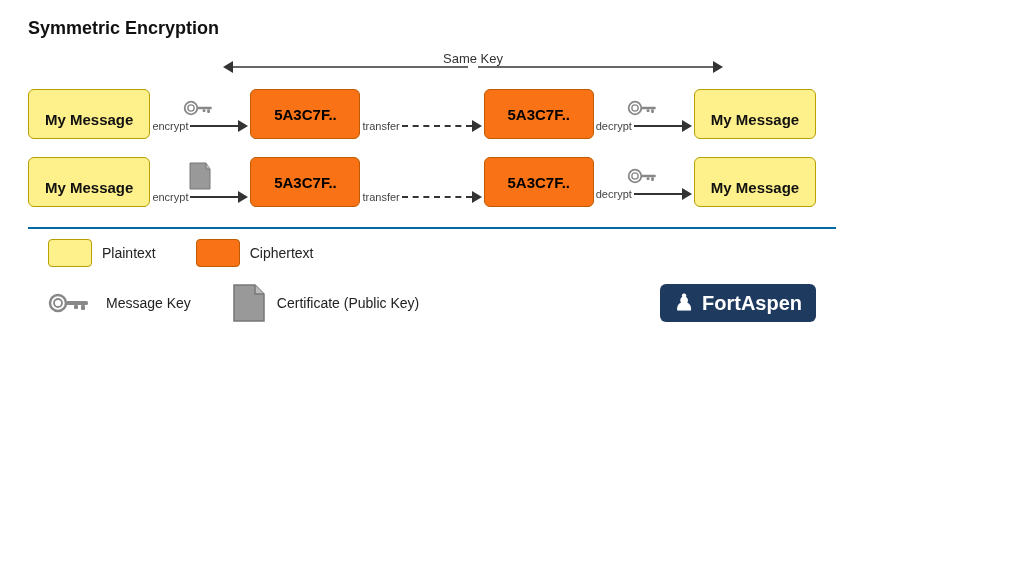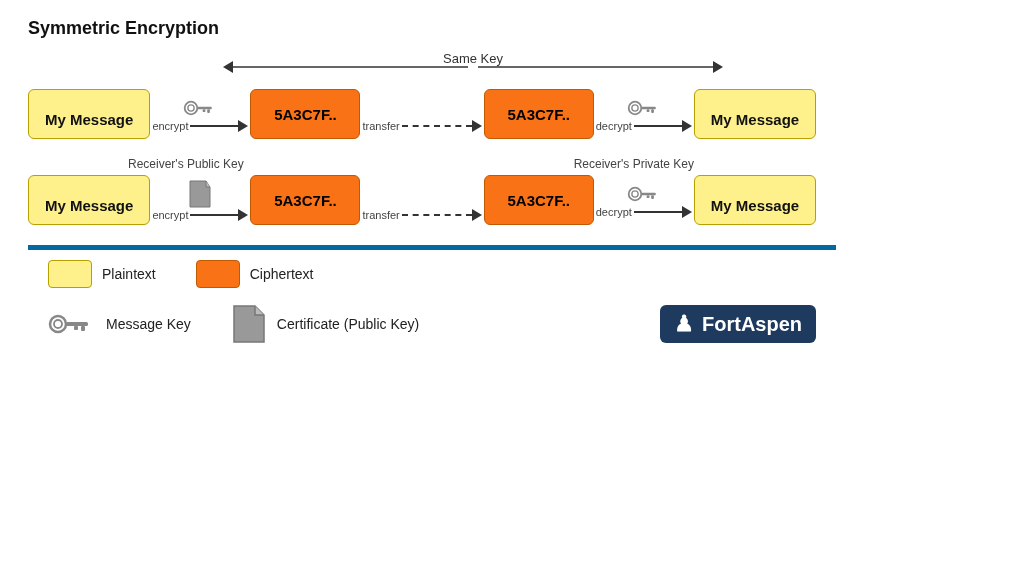--- a/index.html
+++ b/index.html
@@ -196,38 +196,20 @@
       </div>
 
       <div class="box-yellow">
         <span>My Message</span>
       </div>
     </div>
   </div>
 
   <div class="section-gap">
 
-    <div style="display:flex;align-items:flex-end;margin-bottom:0;">
-
-      <div style="min-width:100px;"></div>
-
-      <div style="display:flex;flex-direction:column;align-items:center;min-width:90px;">
-        <span style="font-size:12px;color:#444;white-space:nowrap;">Receiver's Public Key</span>
-      </div>
-
-      <div style="min-width:110px;"></div>
-
-      <div style="min-width:110px;"></div>
-
-      <div style="min-width:110px;"></div>
-
-      <div style="display:flex;flex-direction:column;align-items:center;min-width:90px;">
-        <span style="font-size:12px;color:#444;white-space:nowrap;">Receiver's Private Key</span>
-      </div>
-    </div>
 
     <div class="diagram-row" style="gap:0;align-items:center;margin-top:4px;">
 
       <div class="box-yellow">
         <span>My Message</span>
       </div>
 
       <div style="display:flex;flex-direction:column;align-items:center;margin:0 2px;">
 
         <svg width="28" height="30" viewBox="0 0 28 30">
@@ -272,21 +254,21 @@
           <div class="arrow-head"></div>
         </div>
       </div>
 
       <div class="box-yellow">
         <span>My Message</span>
       </div>
     </div>
   </div>
 
-  <div style="margin-top:20px; display:flex; align-items:center; flex-wrap:wrap; gap:8px 40px; padding:10px 20px; border-top:5px solid #0369a1;">
+  <div style="margin-top:20px; display:flex; align-items:center; flex-wrap:wrap; gap:8px 40px; padding:10px 20px; border-top:2px solid #0369a1;">
     <div class="legend-item">
       <div class="legend-box-yellow"></div>
       <span>Plaintext</span>
     </div>
     <div class="legend-item">
       <div class="legend-box-orange"></div>
       <span>Ciphertext</span>
     </div>
     <div style="flex-basis:100%; height:0;"></div>
     <div class="legend-item">

